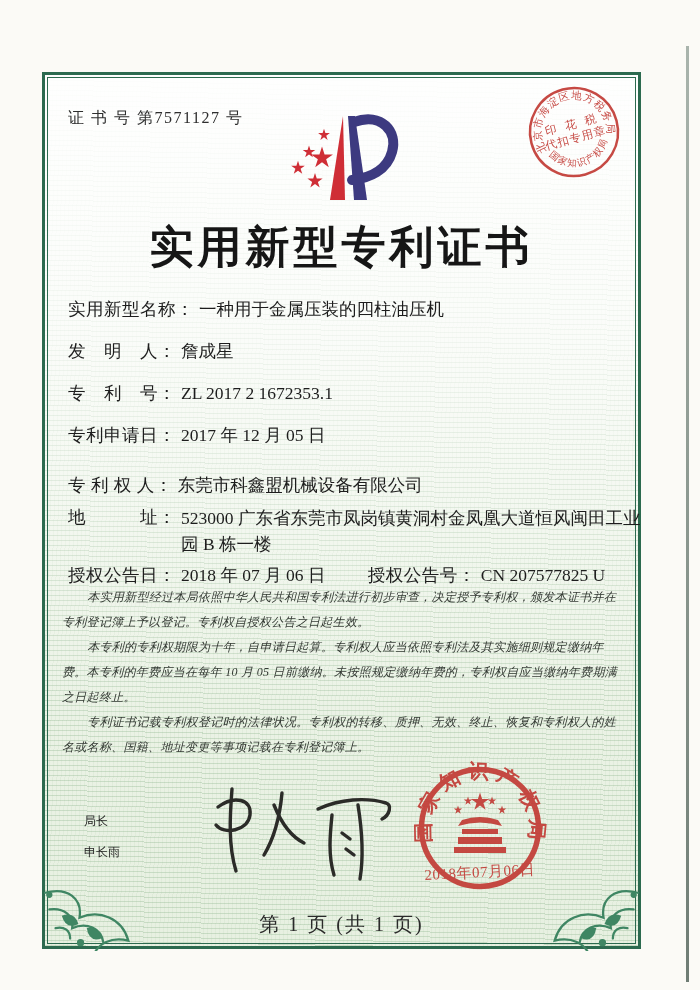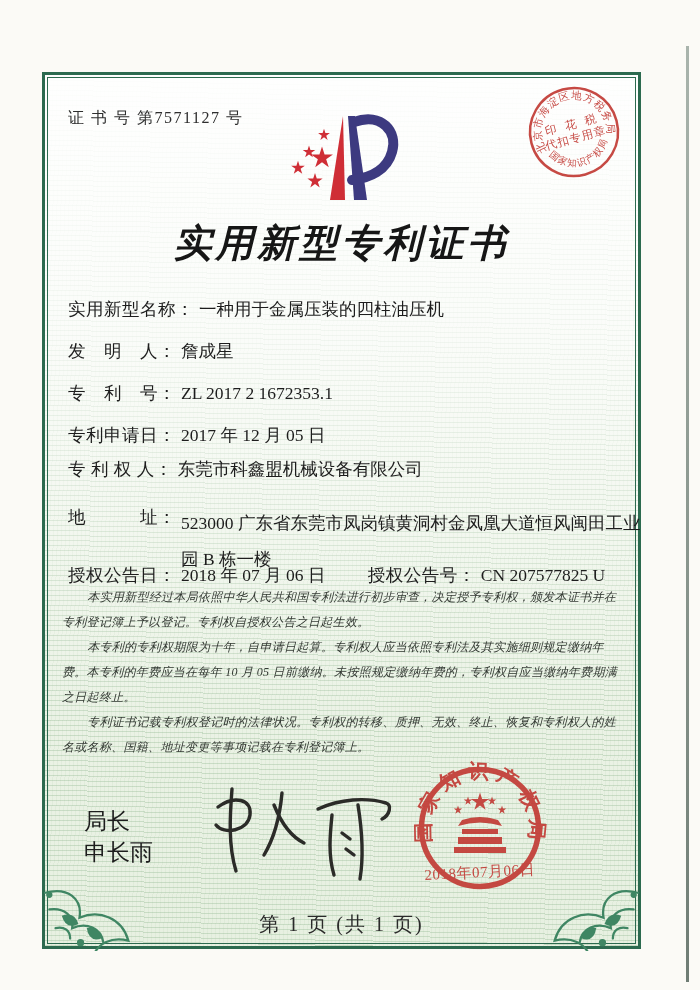--- a/index.html
+++ b/index.html
@@ -13,31 +13,31 @@
   .frame-bg{position:absolute;inset:0;
        background:
          linear-gradient(180deg,rgba(255,255,255,.95) 0%,rgba(255,255,255,.7) 30%,rgba(255,255,255,.25) 55%,rgba(255,255,255,0) 75%),
          repeating-linear-gradient(181deg,rgba(140,180,140,.35) 0 1px,rgba(255,255,255,0) 1px 5px),
          repeating-linear-gradient(92deg,rgba(170,200,165,.14) 0 1px,rgba(255,255,255,0) 1px 4px),
          linear-gradient(#f4f8f0,#e7f0e1);}
   .inner{position:absolute;inset:0;}
   .cert-number{position:absolute;left:23px;top:33px;font-size:16px;letter-spacing:1.5px;color:#2e2e2e;}
   .logo{position:absolute;left:237px;top:31px;}
   .title{position:absolute;left:0;top:143px;width:100%;text-align:center;
-       font-size:38px;font-weight:700;letter-spacing:4px;color:#161616;font-style:italic;}
+       font-size:44px;font-weight:700;letter-spacing:4px;color:#161616;}
   .tax-stamp{position:absolute;left:467px;top:-5px;opacity:.92;}
   .fields{position:absolute;left:23px;top:0;width:560px;font-size:17.5px;}
   .f-row{position:absolute;left:0;white-space:nowrap;}
   .f-lab{letter-spacing:.5px;color:#1d1d1d;}
   .f-val{margin-left:5px;color:#1d1d1d;}
-  .f-val.wrap{display:inline-block;white-space:normal;width:468px;vertical-align:top;line-height:36px;}
+  .f-val.wrap{display:inline-block;white-space:normal;width:468px;vertical-align:top;line-height:26px;}
   .paras{position:absolute;left:17px;top:510px;width:565px;font-size:12px;line-height:25px;
        font-style:italic;color:#343a34;letter-spacing:.3px;}
   .paras p{margin:0;text-indent:2.1em;}
-  .signatory{position:absolute;left:39px;top:731px;font-size:23px;line-height:31px;color:#1d1d1d;}
+  .signatory{position:absolute;left:39px;top:731px;font-size:12px;line-height:31px;color:#1d1d1d;}
   .signature-svg{position:absolute;left:145px;top:700px;}
   .seal-svg{position:absolute;left:353px;top:671px;}
   .footer{position:absolute;left:0;top:836px;width:100%;text-align:center;
        font-size:20px;letter-spacing:2px;color:#2a2a2a;}
   .orn{position:absolute;bottom:-5px;width:104px;height:104px;}
   .orn-l{left:-4px;}
   .orn-r{right:-4px;transform:scaleX(-1);}
   svg text{font-family:"Liberation Serif","DejaVu Serif",serif;}
 </style>
 </head>
@@ -126,21 +126,21 @@
       </div>
       <div class="f-row" style="top:264px">
         <span class="f-lab">发　明　人：</span><span class="f-val">詹成星</span>
       </div>
       <div class="f-row" style="top:306px">
         <span class="f-lab">专　利　号：</span><span class="f-val">ZL 2017 2 1672353.1</span>
       </div>
       <div class="f-row" style="top:348px">
         <span class="f-lab">专利申请日：</span><span class="f-val">2017 年 12 月 05 日</span>
       </div>
-      <div class="f-row" style="top:382px">
+      <div class="f-row" style="top:398px">
         <span class="f-lab">专 利 权 人：</span><span class="f-val">东莞市科鑫盟机械设备有限公司</span>
       </div>
       <div class="f-row" style="top:430px">
         <span class="f-lab" style="vertical-align:top">地　　　址：</span><span class="f-val wrap">523000 广东省东莞市凤岗镇黄洞村金凤凰大道恒风闽田工业园 B 栋一楼</span>
       </div>
       <div class="f-row" style="top:488px">
         <span class="f-lab">授权公告日：</span><span class="f-val">2018 年 07 月 06 日</span>
         <span class="f-lab" style="margin-left:38px">授权公告号：</span><span class="f-val">CN 207577825 U</span>
       </div>
     </div>

